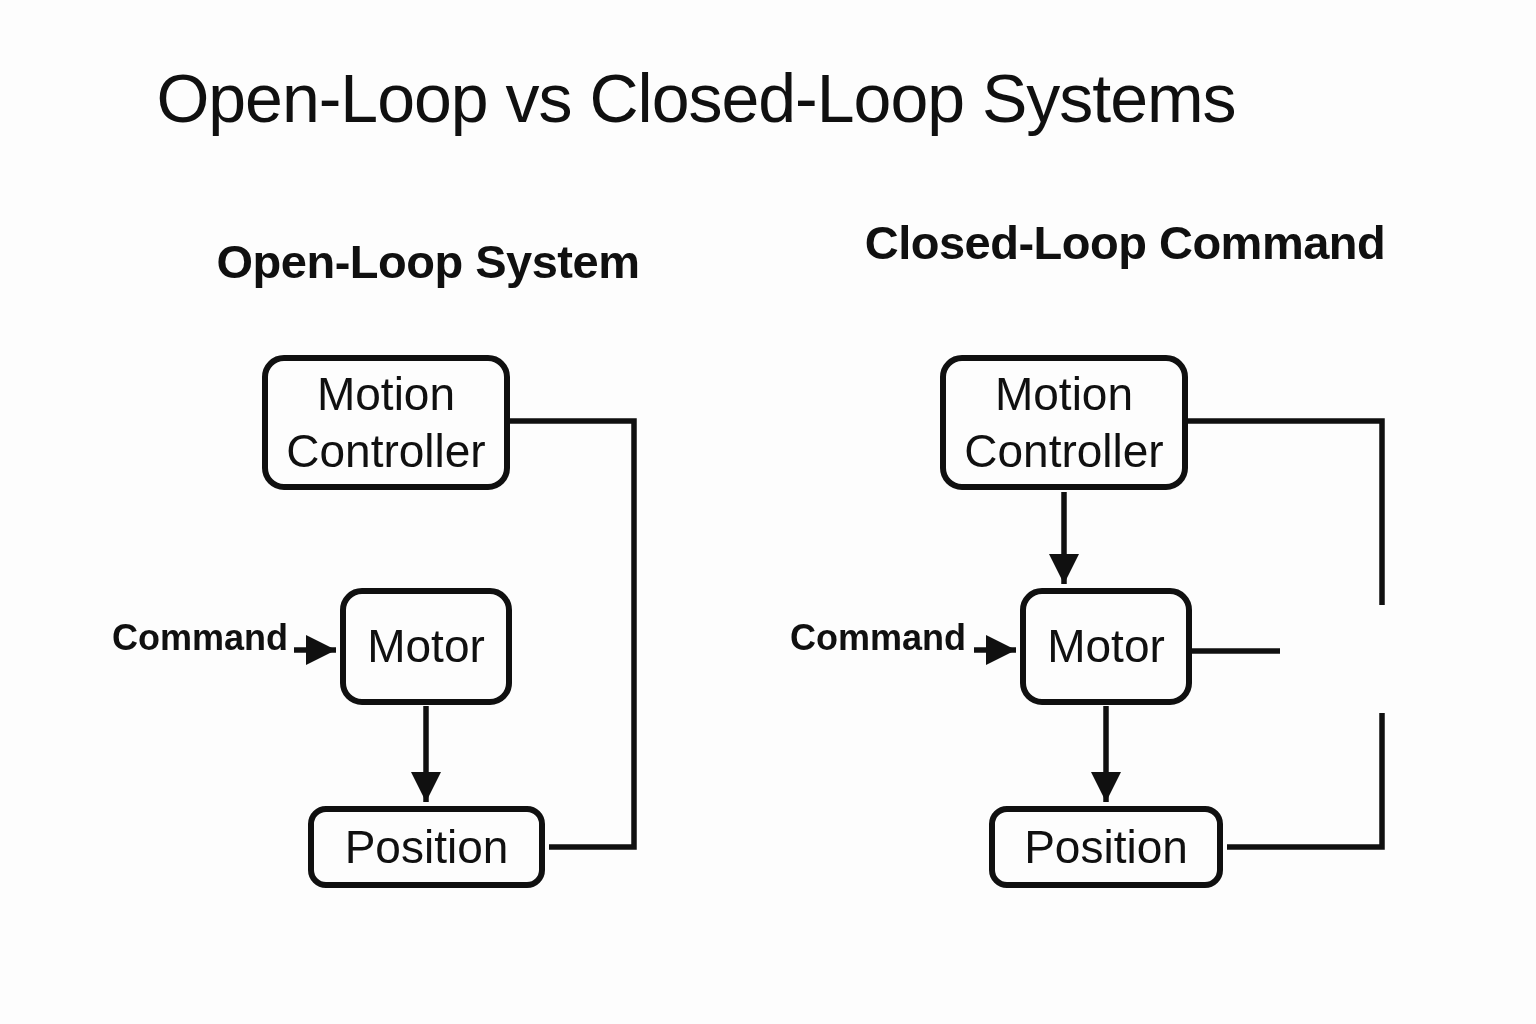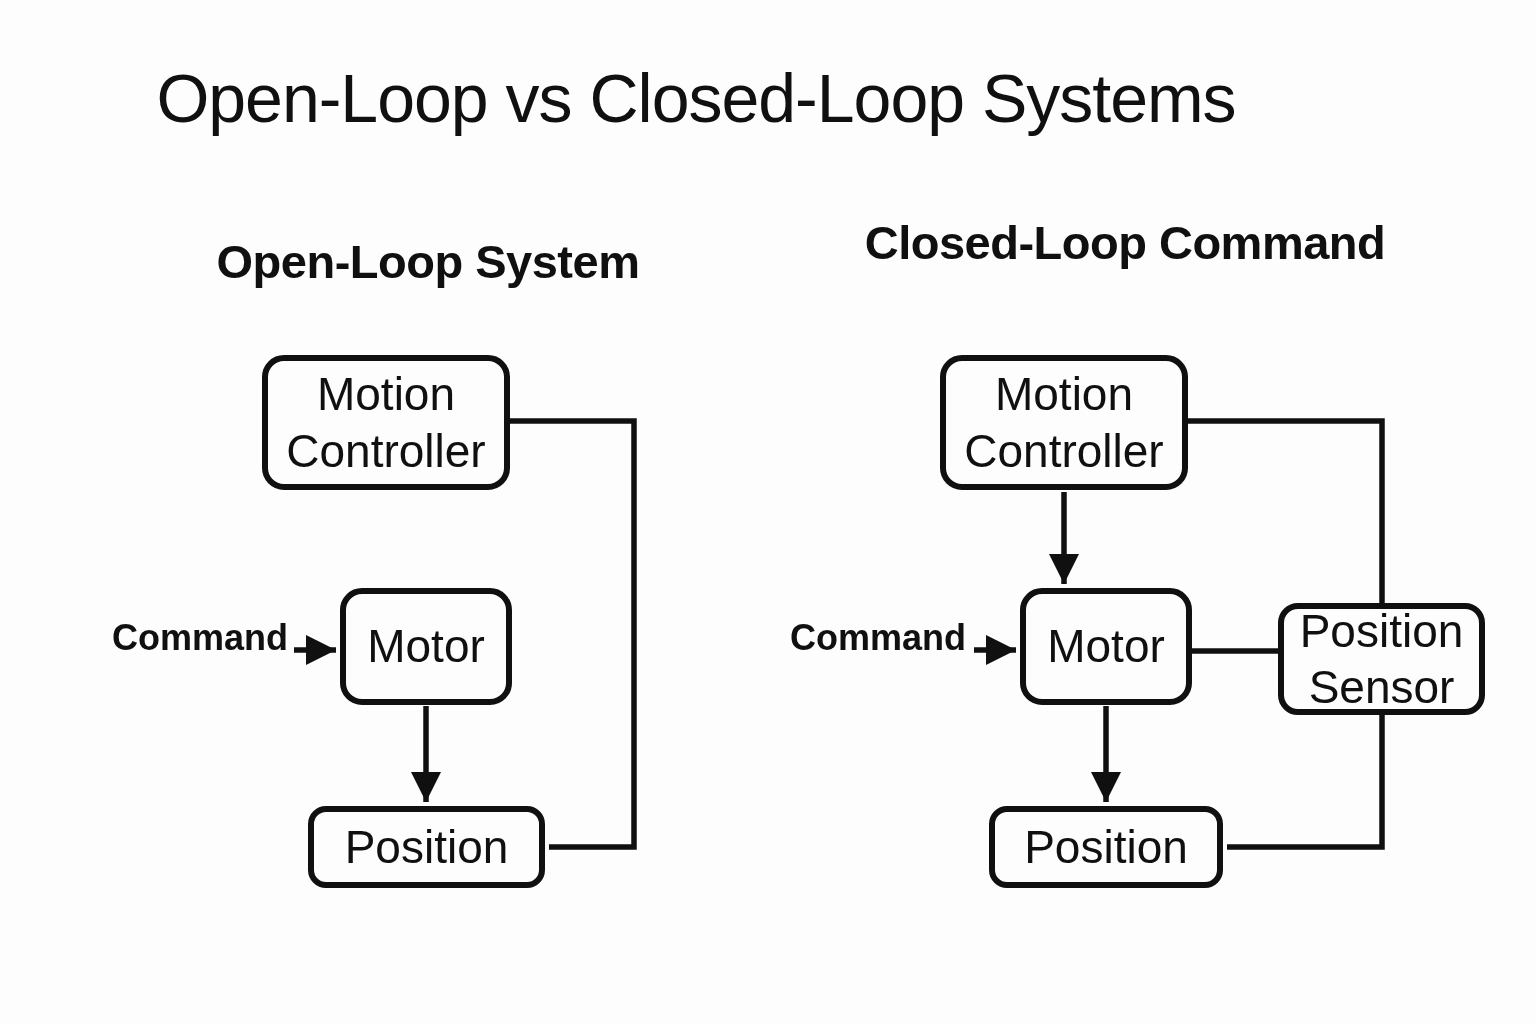--- a/index.html
+++ b/index.html
@@ -104,17 +104,16 @@
   <div class="subtitle left">Open-Loop System</div>
   <div class="subtitle right">Closed-Loop Command</div>
 
   <div class="node mc-left">Motion Controller</div>
   <div class="node motor-left">Motor</div>
   <div class="node pos-left">Position</div>
   <div class="edge-label command">Command</div>
 
   <div class="node mc-right">Motion Controller</div>
   <div class="node motor-right">Motor</div>
-  <div class="node sensor">Position Sensor</div>
   <div class="node pos-right">Position</div>
   <div class="edge-label feedback">Command</div>
 
 </div>
 
 </body></html>

